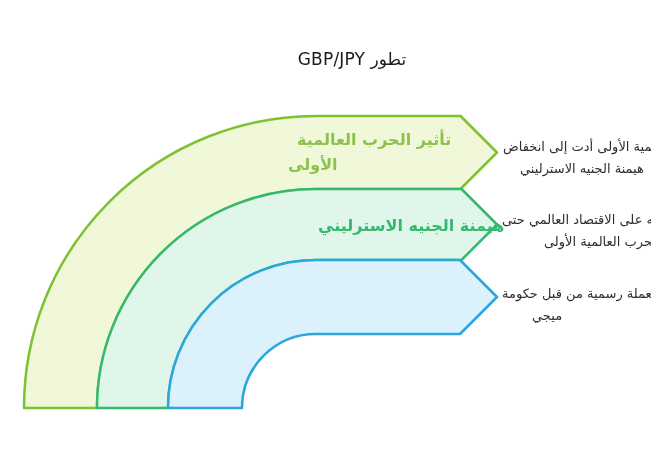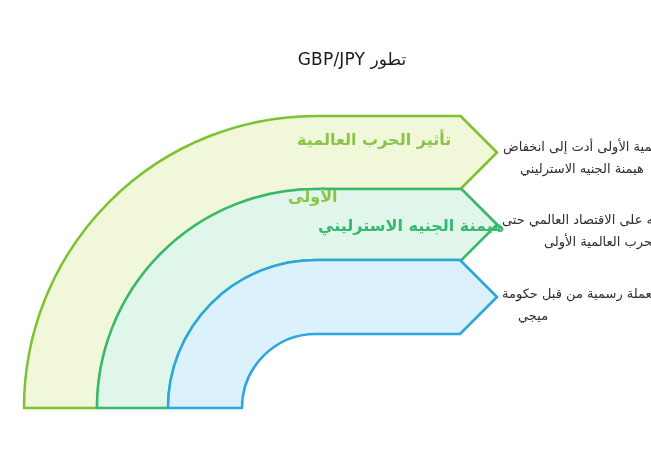--- a/index.html
+++ b/index.html
@@ -12,31 +12,31 @@
   svg.arcs{position:absolute;left:0;top:0;}
   .t{position:absolute;white-space:nowrap;direction:rtl;unicode-bidi:embed;}
   .title{
     left:352px;top:49px;transform:translateX(-50%);
     font-size:17px;color:#1a1a1a;letter-spacing:0.2px;
   }
   .lbl{font-weight:bold;font-size:16px;}
   .desc{font-size:13px;color:#2e2e2e;}
   
   .lbl1a{left:297px;top:130px;}
-  .lbl1b{left:288px;top:155px;margin-top:32px;}
+  .lbl1b{left:288px;top:155px;}
   
   .lbl2{left:318px;top:216px;}
   .lbl3{left:305px;top:292px;}
   
   .d1a{left:503px;top:139px;}
   .d1b{left:520px;top:161px;}
   .d2a{left:502px;top:212px;}
   .d2b{left:544px;top:234px;}
   .d3a{left:502px;top:286px;}
-  .d3b{left:518px;top:308px;}
+  .d3b{left:532px;top:308px;}
 </style>
 </head>
 <body>
 
 <div class="stage">
 
   <svg class="arcs" width="651" height="458" viewBox="0 0 651 458">
 
     <path stroke-width="2.5" stroke-linejoin="round" d="M 24 408
              A 292 292 0 0 1 316 116

